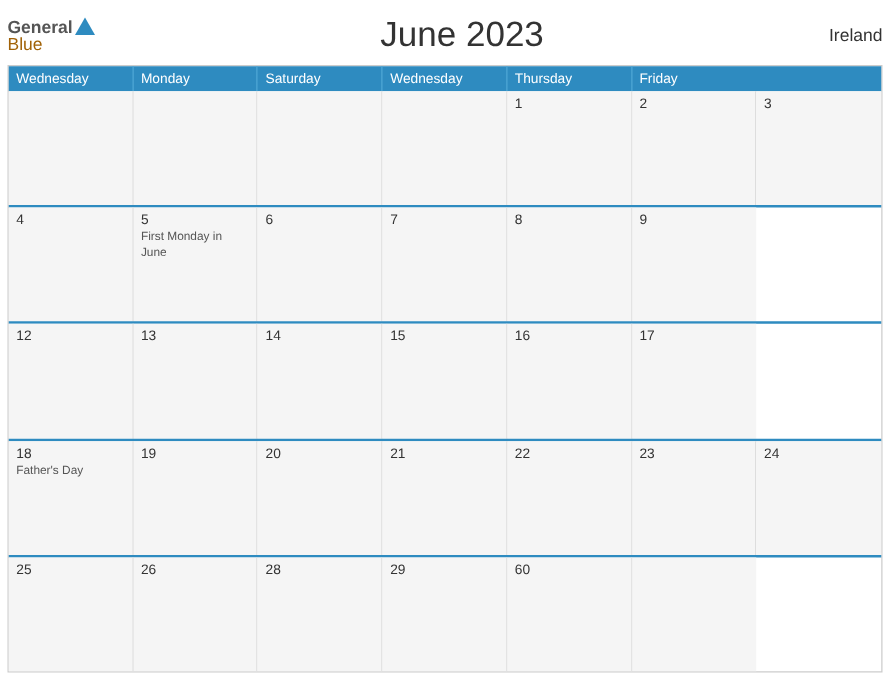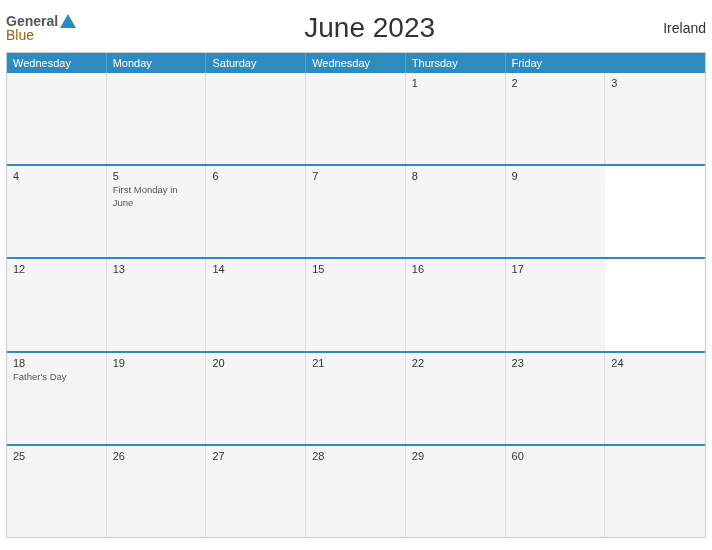--- a/index.html
+++ b/index.html
@@ -231,23 +231,20 @@
           </div>
         </div>
         <div class="cal-week">
           <div class="cal-cell">
             <div class="day-num">25</div>
           </div>
           <div class="cal-cell">
             <div class="day-num">26</div>
           </div>
           <div class="cal-cell">
-            <div class="day-num">27</div>
-          </div>
-          <div class="cal-cell">
             <div class="day-num">28</div>
           </div>
           <div class="cal-cell">
             <div class="day-num">29</div>
           </div>
           <div class="cal-cell">
             <div class="day-num">60</div>
           </div>
           <div class="cal-cell empty"></div>
         </div>

